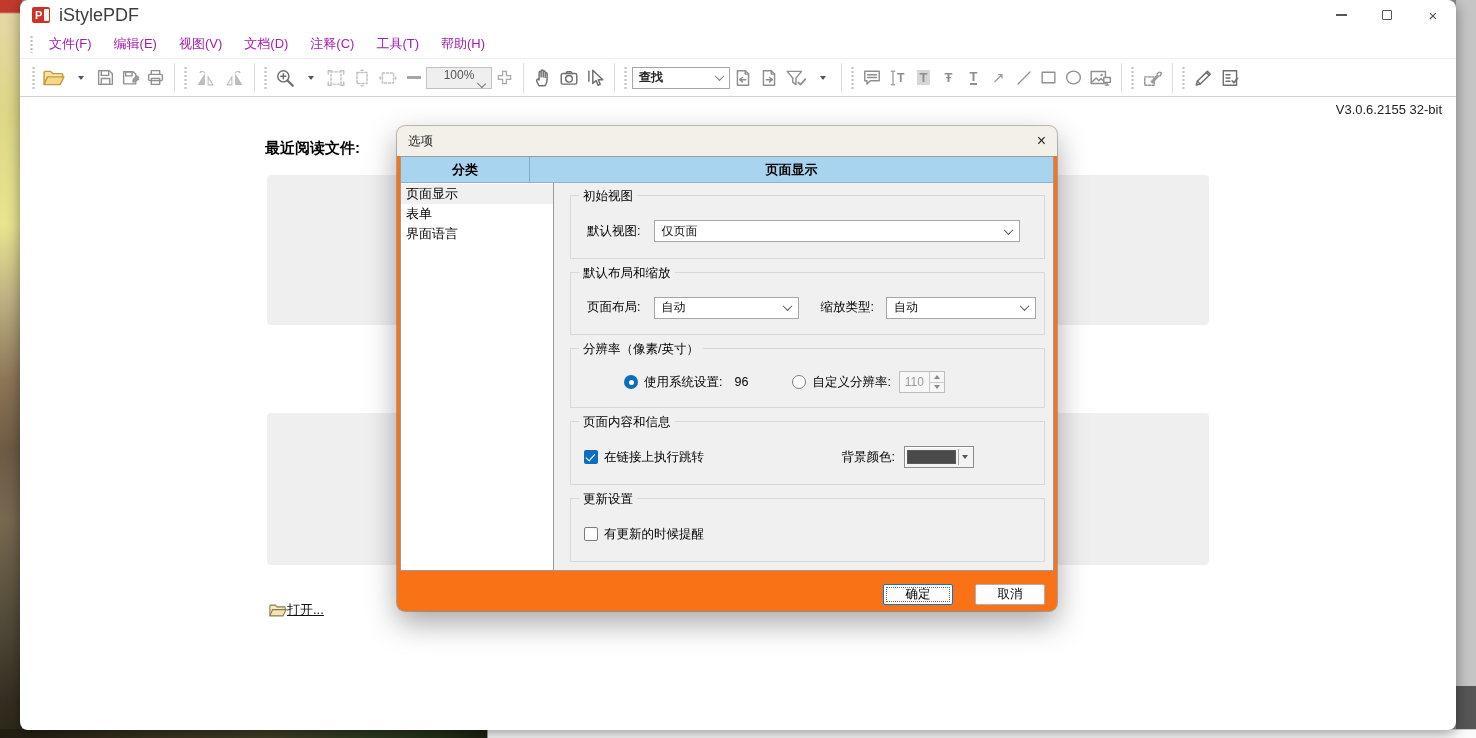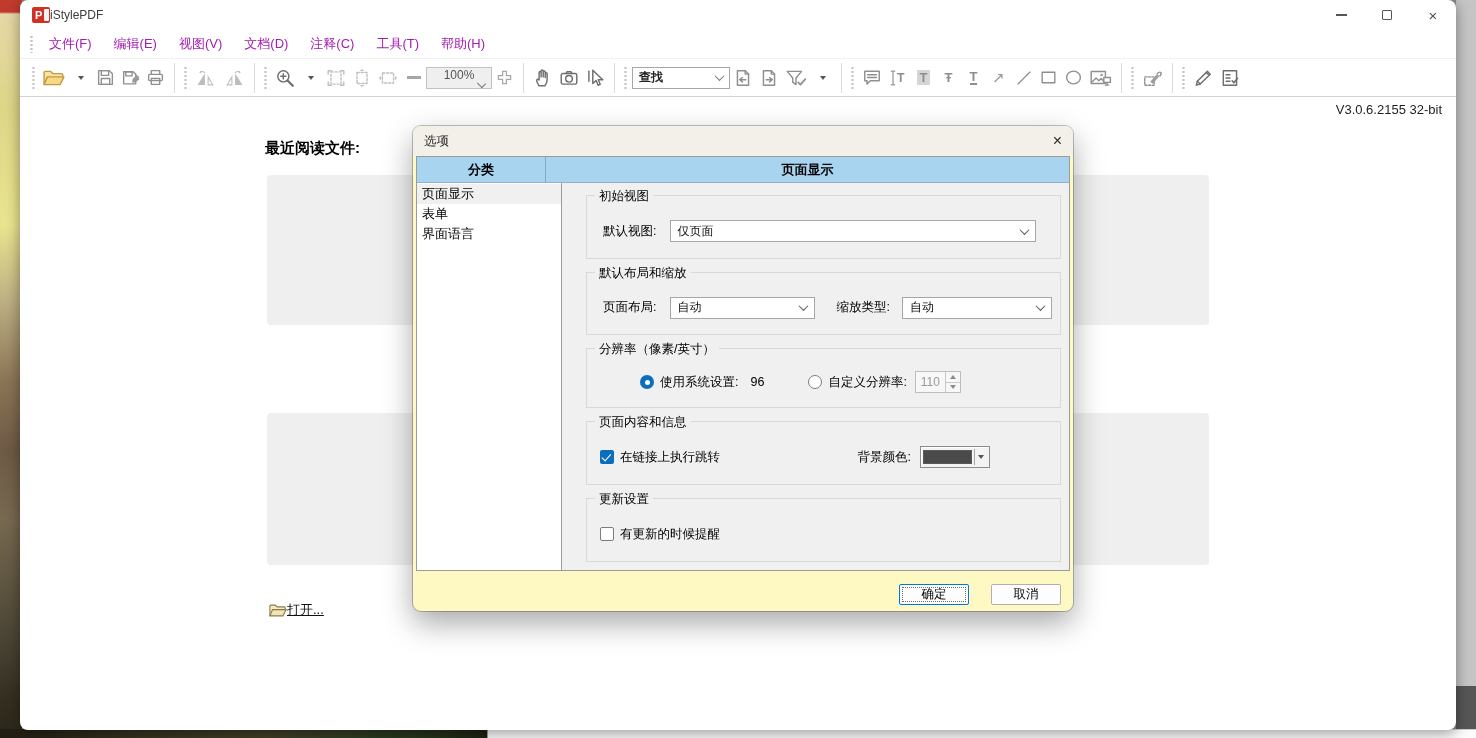--- a/index.html
+++ b/index.html
@@ -18,21 +18,21 @@
     border-left:1px solid #9a9a9a; border-top:1px solid #cccccc; }
 
   
   .window { position:absolute; left:20px; top:0; width:1436px; height:730px; background:#ffffff;
     border-radius:8px; box-shadow:0 3px 14px rgba(0,0,0,.4); z-index:1; }
 
   .titlebar { height:30px; display:flex; align-items:center; padding-left:12px; }
   .app-icon { width:18px; height:16px; background:#ce3227; border-radius:2px; position:relative;
     display:flex; align-items:center; padding-left:3px; color:#fff; font-size:11px; font-weight:bold; }
   .app-icon::after { content:""; position:absolute; right:1.5px; top:2px; width:5px; height:12px; background:#f4f4f4; border-radius:1px; }
-  .title-text { margin-left:0; font-size:12px; color:#3d3d3d; }
+  .title-text { margin-left:9px; font-size:18px; color:#3d3d3d; }
   .win-controls { margin-left:auto; display:flex; height:100%; }
   .win-btn { width:46px; height:100%; display:flex; align-items:center; justify-content:center; color:#4f4f4f; }
   .min-glyph { width:11px; height:1.4px; background:#565656; display:block; }
   .max-glyph { width:10px; height:10px; border:1.2px solid #565656; border-radius:1px; display:block; }
   .close-glyph { font-size:15px; color:#4f4f4f; line-height:1; }
 
   .menubar { height:28px; display:flex; align-items:center; padding-left:9px; }
   .grip { width:5px; height:18px; background-image:radial-gradient(circle,#bfbfbf 1px,transparent 1.3px);
     background-size:5px 4px; background-repeat:repeat-y; background-position:center top; margin-right:4px; }
   .menu-item { padding:0 11px; font-size:13px; color:#a21caf; height:100%; display:flex; align-items:center; }
@@ -58,36 +58,36 @@
 
   .version { position:absolute; right:14px; top:102px; font-size:13px; color:#1e1e1e; }
   .recent-label { position:absolute; left:245px; top:139px; font-size:15px; font-weight:bold; color:#000; }
   .card { position:absolute; left:247px; width:942px; background:#efefef; border-radius:4px; }
   .card1 { top:175px; height:150px; }
   .card2 { top:413px; height:152px; }
   .open-link { position:absolute; left:249px; top:601px; display:flex; align-items:center; gap:0; }
   .open-link .lbl { font-size:13px; color:#111; text-decoration:underline; }
 
   
-  .dialog { position:absolute; left:397px; top:126px; width:660px; height:485px; background:#fef9c3;
-    border-radius:8px; box-shadow:0 12px 30px rgba(0,0,0,.35), 0 0 0 1px rgba(120,120,120,.45); z-index:5;margin-left:16px; }
+  .dialog { position:absolute; left:397px; top:126px; width:660px; height:485px; background:#f97316;
+    border-radius:8px; box-shadow:0 12px 30px rgba(0,0,0,.35), 0 0 0 1px rgba(120,120,120,.45); z-index:5; }
   .dlg-titlebar { height:30px; background:#f3f0e9; border-radius:8px 8px 0 0; display:flex; align-items:center; padding:0 11px; }
   .dlg-title { font-size:12.5px; color:#1c1c1c; }
   .dlg-close { margin-left:auto; font-size:16px; color:#2a2a2a; line-height:1; }
 
   .dlg-table { position:absolute; left:3px; right:3px; top:30px; height:415px; border:1px solid #9b9b9b; display:flex; flex-direction:column; background:#f0f0f0; }
   .dlg-header { height:26px; display:flex; background:#a9d4f0; border-bottom:1px solid #8fb3cc; }
   .hcell { display:flex; align-items:center; justify-content:center; font-size:13px; font-weight:bold; color:#000; }
   .hcell-left { width:129px; border-right:1px solid #86aac4; }
   .hcell-right { flex:1; }
   .dlg-body { flex:1; display:flex; min-height:0; }
   .cat-list { width:159px; background:#fff; border-right:1px solid #9b9b9b; padding-top:1px; }
   .cat-item { height:20px; display:flex; align-items:center; padding-left:5px; font-size:13px; color:#000; }
   .cat-item.selected { background:#f0f0f0; }
-  .panel { flex:1; padding:12px 8px 0 24px; background:#f0f0f0; }
+  .panel { flex:1; padding:12px 8px 0 16px; background:#f0f0f0; }
 
   .group { position:relative; border:1px solid #d8d8d8; margin-bottom:13px; }
   .gtitle { position:absolute; top:-8px; left:8px; background:#f0f0f0; padding:0 4px; font-size:12.5px; color:#000; }
   .grow { display:flex; align-items:center; height:100%; padding:8px 8px 0 16px; }
   .flabel { font-size:12.5px; color:#000; white-space:nowrap; }
   .g1 { height:64px; } .g2 { height:63px; } .g3 { height:60px; } .g4 { height:64px; } .g5 { height:64px; }
 
   .sel { height:22px; background:#fff; border:1px solid #a6a6a6; display:flex; align-items:center; font-size:12px; color:#111; padding:0 7px; }
   .sel .chev { border-color:#555; }
   .sel-wide { width:366px; margin-left:13px; }

